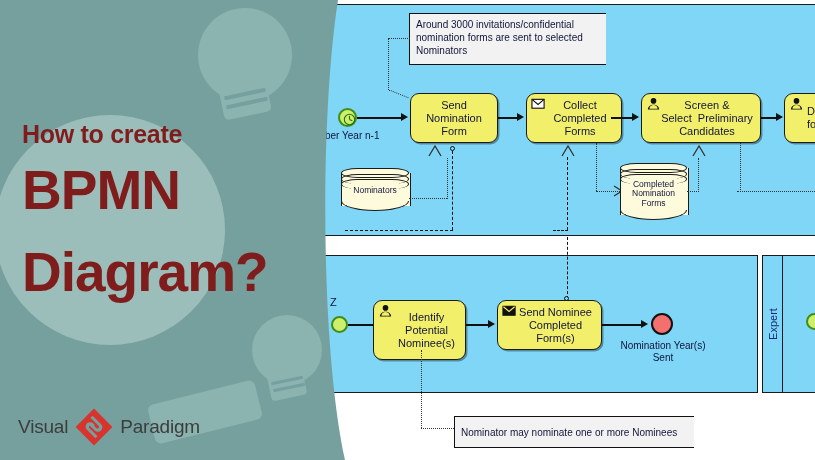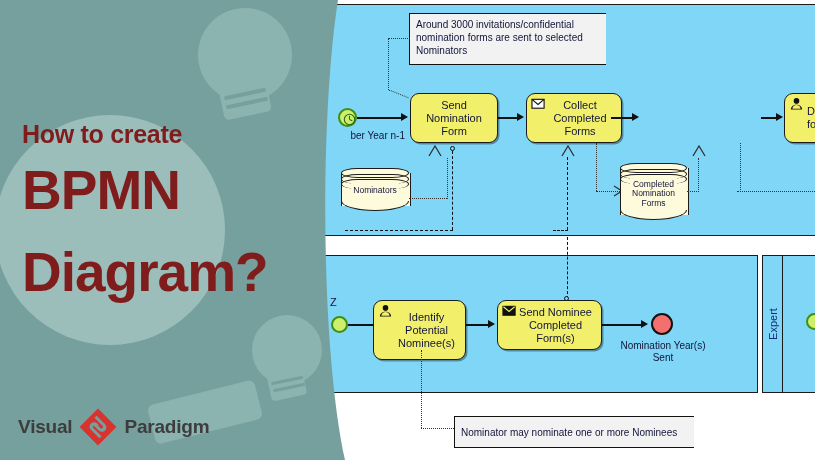--- a/index.html
+++ b/index.html
@@ -60,21 +60,21 @@
   .evLabel{position:absolute;font-size:10px;line-height:12px;color:#12143a;text-align:center;}
 
   
   #panel{position:absolute;left:0;top:0;width:345px;height:460px;pointer-events:none;}
   #panelShape{position:absolute;left:0;top:0;width:345px;height:460px;}
   .promoTxt{position:absolute;color:#7f1d1d;font-family:"Liberation Sans", sans-serif;font-weight:bold;}
   #pSub{left:22px;top:120px;font-size:25px;letter-spacing:-.3px;}
   #pL1{left:22px;top:158px;font-size:55px;letter-spacing:-1px;}
   #pL2{left:22px;top:240px;font-size:55px;letter-spacing:-1px;}
   #brand{position:absolute;left:18px;top:408px;display:flex;align-items:center;gap:6px;}
-  #brand .w{font-size:19px;font-weight:bold;color:#3d3d3d;letter-spacing:-.2px;}
+  #brand .w{font-size:19px;font-weight:normal;color:#3d3d3d;letter-spacing:-.2px;}
 </style>
 </head>
 <body>
 
 <div id="stage">
 
   <div id="diagram">
 
     <div class="pool poolA"></div>
 
@@ -86,21 +86,21 @@
     <div class="dash dotV" style="left:388px;top:38px;height:52px;"></div>
     <div class="dash dotH" style="left:388px;top:89px;width:22px;transform:rotate(22deg);transform-origin:left center;"></div>
 
     <div class="ev start" style="left:338px;top:108px;width:19px;height:19px;">
       <svg width="19" height="19" viewBox="0 0 19 19" style="display:block">
         <circle cx="9.5" cy="9.5" r="5.2" fill="none" stroke="#2b6b10" stroke-width="1.1"></circle>
         <line x1="9.5" y1="9.5" x2="9.5" y2="5.8" stroke="#2b6b10" stroke-width="1.1"></line>
         <line x1="9.5" y1="9.5" x2="12.3" y2="10.8" stroke="#2b6b10" stroke-width="1.1"></line>
       </svg>
     </div>
-    <div class="evLabel" style="left:325px;top:130px;width:80px;text-align:right;">ber Year n-1</div>
+    <div class="evLabel" style="left:325px;top:130px;width:80px;text-align:left;">ber Year n-1</div>
 
     <div class="flow flowH" style="left:357px;top:117px;width:47px;"></div>
     <div class="arrowR" style="left:401px;top:113px;"></div>
 
     <div class="task" style="left:410px;top:93px;width:88px;height:50px;">
       <span class="lbl">Send<br>Nomination<br>Form</span>
     </div>
 
     <div class="flow flowH" style="left:498px;top:117px;width:22px;"></div>
     <div class="arrowR" style="left:517px;top:113px;"></div>
@@ -109,20 +109,28 @@
       <svg class="tIcon" viewBox="0 0 16 15">
         <rect x="1" y="2.5" width="13" height="9.5" fill="#fff" stroke="#111" stroke-width="1.2"></rect>
         <polyline points="1,2.5 7.5,8 14,2.5" fill="none" stroke="#111" stroke-width="1.2"></polyline>
       </svg>
       <span class="lbl" style="padding-left:12px">Collect<br>Completed<br>Forms</span>
     </div>
 
     <div class="flow flowH" style="left:611px;top:117px;width:24px;"></div>
     <div class="arrowR" style="left:632px;top:113px;"></div>
 
+    <div class="task" style="left:641px;top:93px;width:120px;height:50px;">
+      <svg class="tIcon" viewBox="0 0 16 15">
+        <circle cx="8" cy="4.2" r="3" fill="#111"></circle>
+        <path d="M2 13.5c0-3.4 2.7-5.2 6-5.2s6 1.8 6 5.2z" fill="#111"></path>
+        <path d="M3.6 12.6c0-2.5 2-4 4.4-4s4.4 1.5 4.4 4z" fill="#F2F06A"></path>
+      </svg>
+      <span class="lbl" style="padding-left:12px">Screen &amp;<br>Select&nbsp; Preliminary<br>Candidates</span>
+    </div>
 
     <div class="flow flowH" style="left:761px;top:117px;width:18px;"></div>
     <div class="arrowR" style="left:776px;top:113px;"></div>
 
     <div class="task" style="left:784px;top:93px;width:70px;height:50px;justify-content:flex-start;text-align:left;">
       <svg class="tIcon" viewBox="0 0 16 15">
         <circle cx="8" cy="4.2" r="3" fill="#111"></circle>
         <path d="M2 13.5c0-3.4 2.7-5.2 6-5.2s6 1.8 6 5.2z" fill="#111"></path>
         <path d="M3.6 12.6c0-2.5 2-4 4.4-4s4.4 1.5 4.4 4z" fill="#F2F06A"></path>
       </svg>

